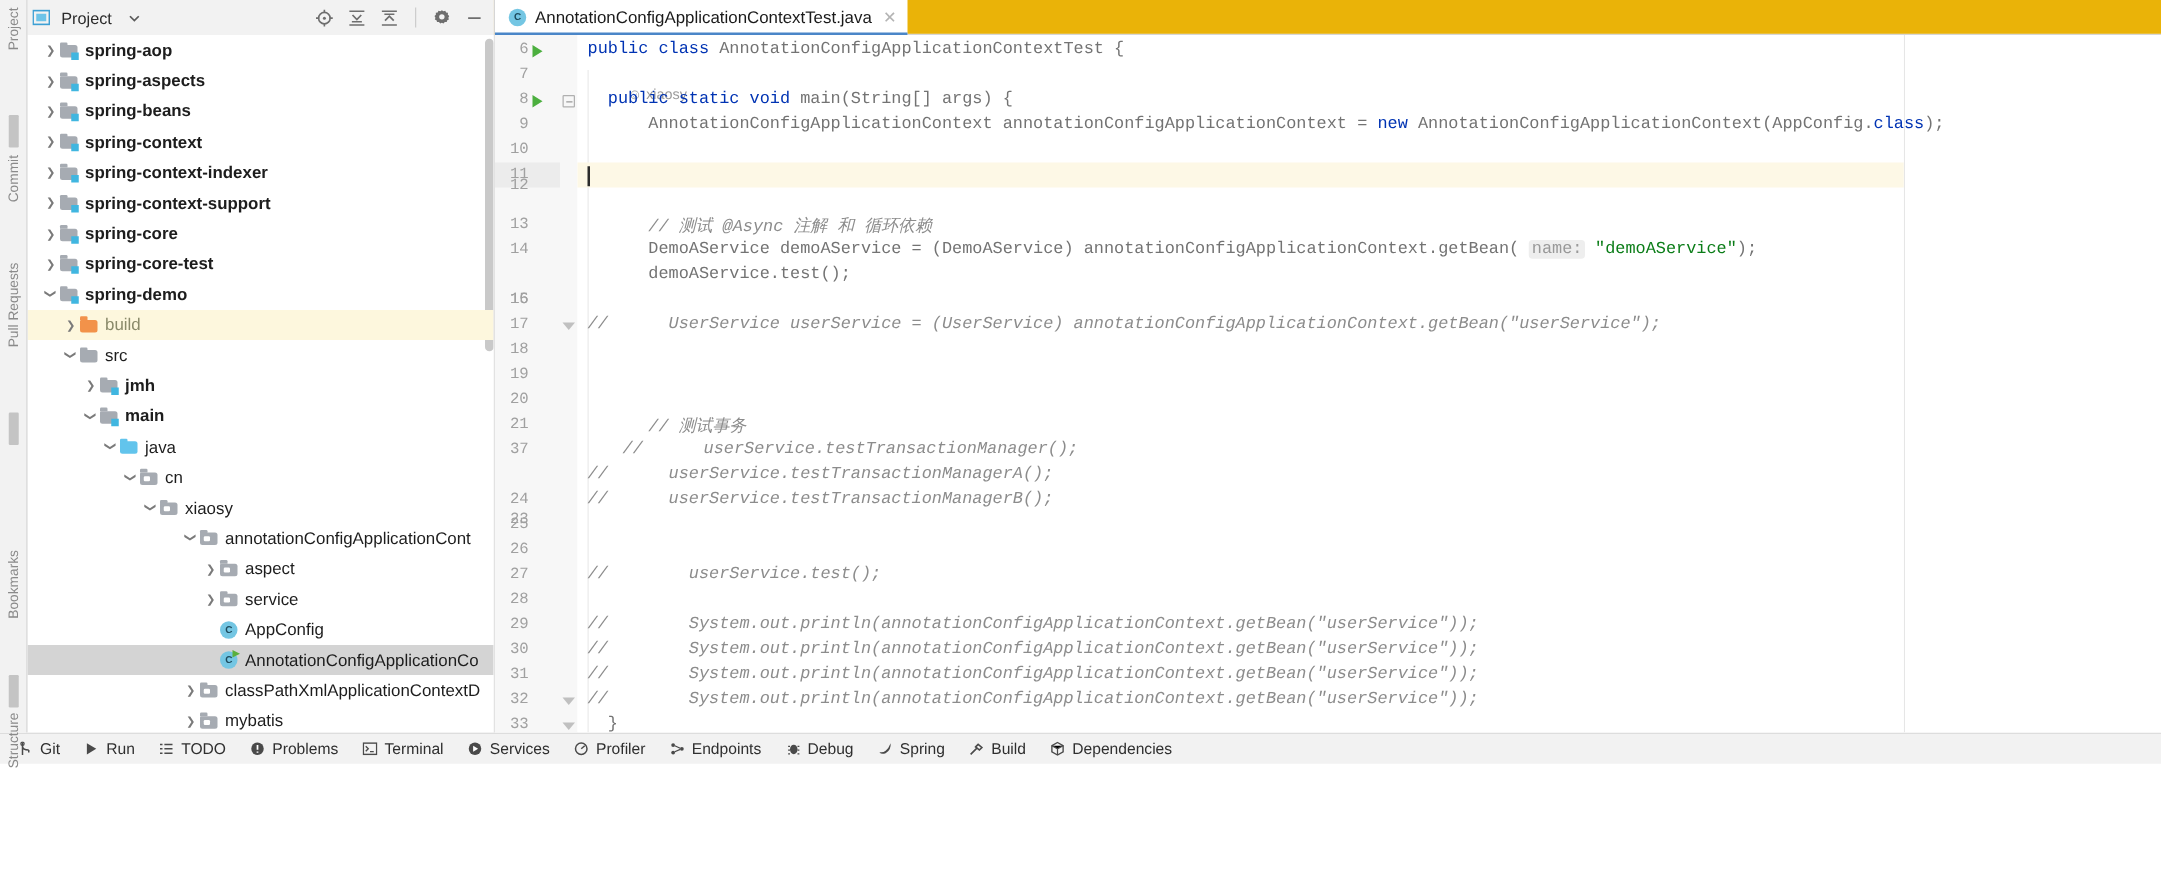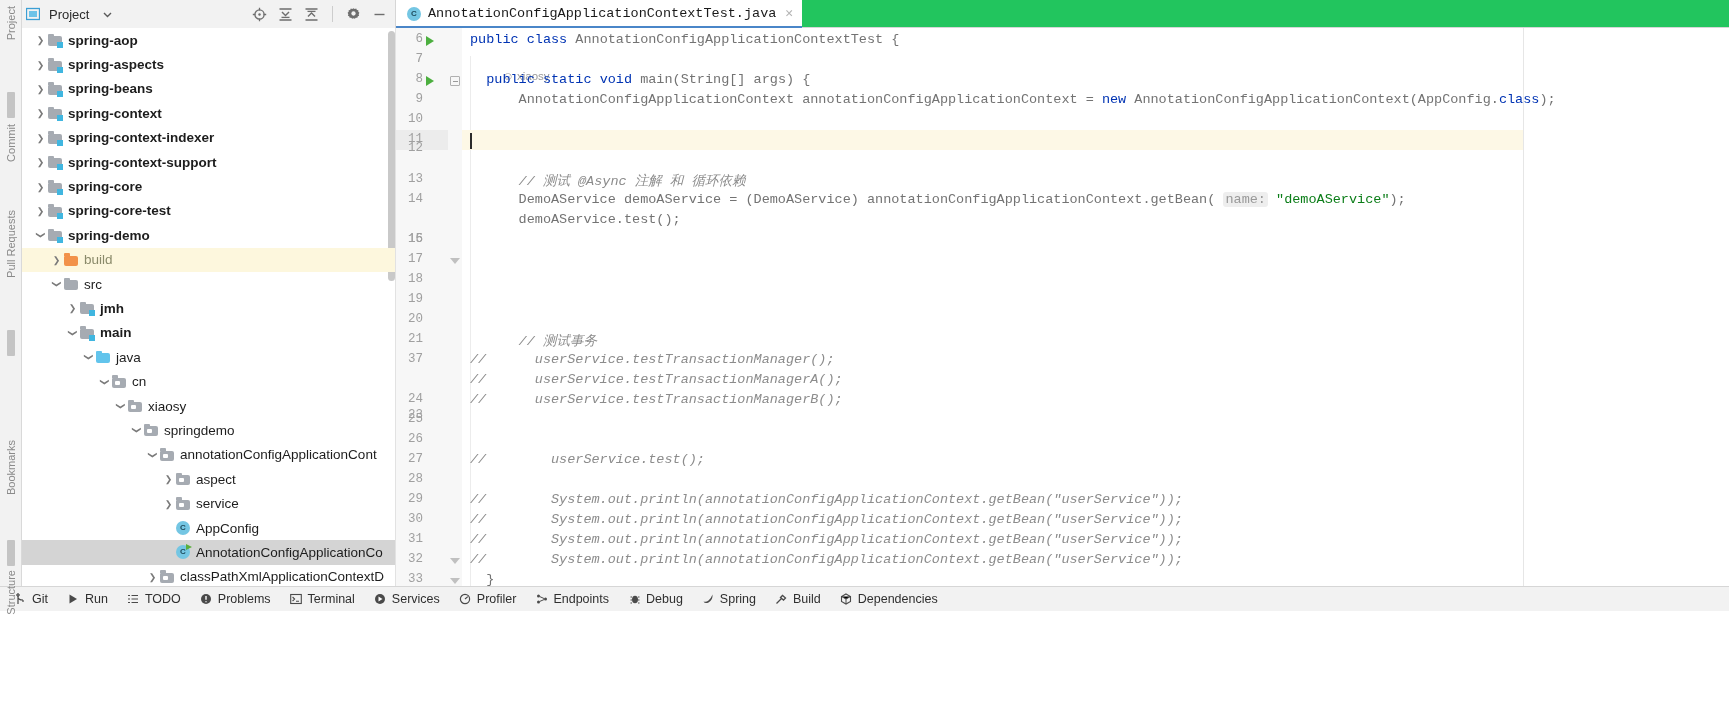--- a/index.html
+++ b/index.html
@@ -25,21 +25,21 @@
 
   .proj-header {
     width:395px; height:28px; display:flex; align-items:center;
     background:#f2f2f2; padding-left:22px; flex:0 0 395px; position:relative;
   }
   .proj-title { display:flex; align-items:center; gap:7px; padding-left:4px; }
   .proj-label { font-size:13px; color:#2b2b2b; }
   .proj-icons { margin-left:auto; display:flex; align-items:center; gap:11px; padding-right:8px; }
   .sep-v { width:1px; height:16px; background:#cdcdcd; margin:0 2px; }
 
-  .tabstrip { flex:1; display:flex; align-items:stretch; background:#22c55e; border-left:1px solid #d6d6d6;font-family:Liberation Mono, monospace; }
+  .tabstrip { flex:1; display:flex; align-items:stretch; background:#eab308; border-left:1px solid #d6d6d6; }
   .tab {
     display:flex; align-items:center; gap:6px; padding:0 9px 0 10px;
     background:#ffffff; border-bottom:2px solid #4a86c8; height:28px;
     font-size:13.5px; color:#1a1a1a; position:relative;
   }
   .tab-close { font-size:13px; color:#b4b4b4; margin-left:3px; cursor:default; }
 
   
   .body { flex:1; display:flex; min-height:0; }
 
@@ -328,28 +328,20 @@
           </span>
           <span class="lbl">cn</span>
         </div>
         <div class="row" style="padding-left: 92px;">
           <span class="arrow" style="transform: rotate(90deg);">❯</span>
           <span class="ico package">
             <span class="f-tab"></span>
             <span class="f-base"></span>
           </span>
           <span class="lbl">xiaosy</span>
-        </div>
-        <div class="row" style="padding-left: 108px;">
-          <span class="arrow" style="transform: rotate(90deg);">❯</span>
-          <span class="ico package">
-            <span class="f-tab"></span>
-            <span class="f-base"></span>
-          </span>
-          <span class="lbl">springdemo</span>
         </div>
         <div class="row" style="padding-left: 124px;">
           <span class="arrow" style="transform: rotate(90deg);">❯</span>
           <span class="ico package">
             <span class="f-tab"></span>
             <span class="f-base"></span>
           </span>
           <span class="lbl">annotationConfigApplicationCont</span>
         </div>
         <div class="row" style="padding-left: 140px;">
@@ -449,25 +441,26 @@
           <div class="cline" style="top: 64px;"><span class="pl">      AnnotationConfigApplicationContext annotationConfigApplicationContext = </span><span class="kw">new </span><span class="pl">AnnotationConfigApplicationContext(AppConfig.</span><span class="kw">class</span><span class="pl">);</span></div>
           <div class="cline" style="top: 84px;"></div>
           <div class="hl-row" style="top: 102px;"></div>
           <div class="cline" style="top: 104px;"></div>
           <div class="caret" style="top: 105px; left: 8px;"></div>
           <div class="cline" style="top: 124px;"></div>
           <div class="cline" style="top: 164px;"><span class="pl">      DemoAService demoAService = (DemoAService) annotationConfigApplicationContext.getBean( </span><span class="hintbg">name:</span><span class="pl"> </span><span class="str">"demoAService"</span><span class="pl">);</span></div>
           <div class="cline" style="top: 144px;"><span class="cm">      // 测试 @Async 注解 和 循环依赖</span></div>
           <div class="cline" style="top: 184px;"><span class="pl">      demoAService.test();</span></div>
           <div class="cline" style="top: 204px;"></div>
+          <div class="cline" style="top: 224px;"><span class="cm">//</span><span class="cm">      UserService userService = (UserService) annotationConfigApplicationContext.getBean("userService");</span></div>
           <div class="cline" style="top: 244px;"></div>
           <div class="cline" style="top: 264px;"></div>
           <div class="cline" style="top: 284px;"></div>
           <div class="cline" style="top: 304px;"><span class="cm">      // 测试事务</span></div>
-          <div class="cline" style="top: 324px;"><span class="cm">//</span><span class="cm">      userService.testTransactionManager();</span></div>
+          <div class="cline" style="top: 324px; margin-left: 28px;"><span class="cm">//</span><span class="cm">      userService.testTransactionManager();</span></div>
           <div class="cline" style="top: 344px;"><span class="cm">//</span><span class="cm">      userService.testTransactionManagerA();</span></div>
           <div class="cline" style="top: 364px;"><span class="cm">//</span><span class="cm">      userService.testTransactionManagerB();</span></div>
           <div class="cline" style="top: 384px;"></div>
           <div class="cline" style="top: 404px;"></div>
           <div class="cline" style="top: 424px;"><span class="cm">//</span><span class="cm">        userService.test();</span></div>
           <div class="cline" style="top: 444px;"></div>
           <div class="cline" style="top: 464px;"><span class="cm">//</span><span class="cm">        System.out.println(annotationConfigApplicationContext.getBean("userService"));</span></div>
           <div class="cline" style="top: 484px;"><span class="cm">//</span><span class="cm">        System.out.println(annotationConfigApplicationContext.getBean("userService"));</span></div>
           <div class="cline" style="top: 504px;"><span class="cm">//</span><span class="cm">        System.out.println(annotationConfigApplicationContext.getBean("userService"));</span></div>
           <div class="cline" style="top: 524px;"><span class="cm">//</span><span class="cm">        System.out.println(annotationConfigApplicationContext.getBean("userService"));</span></div>

